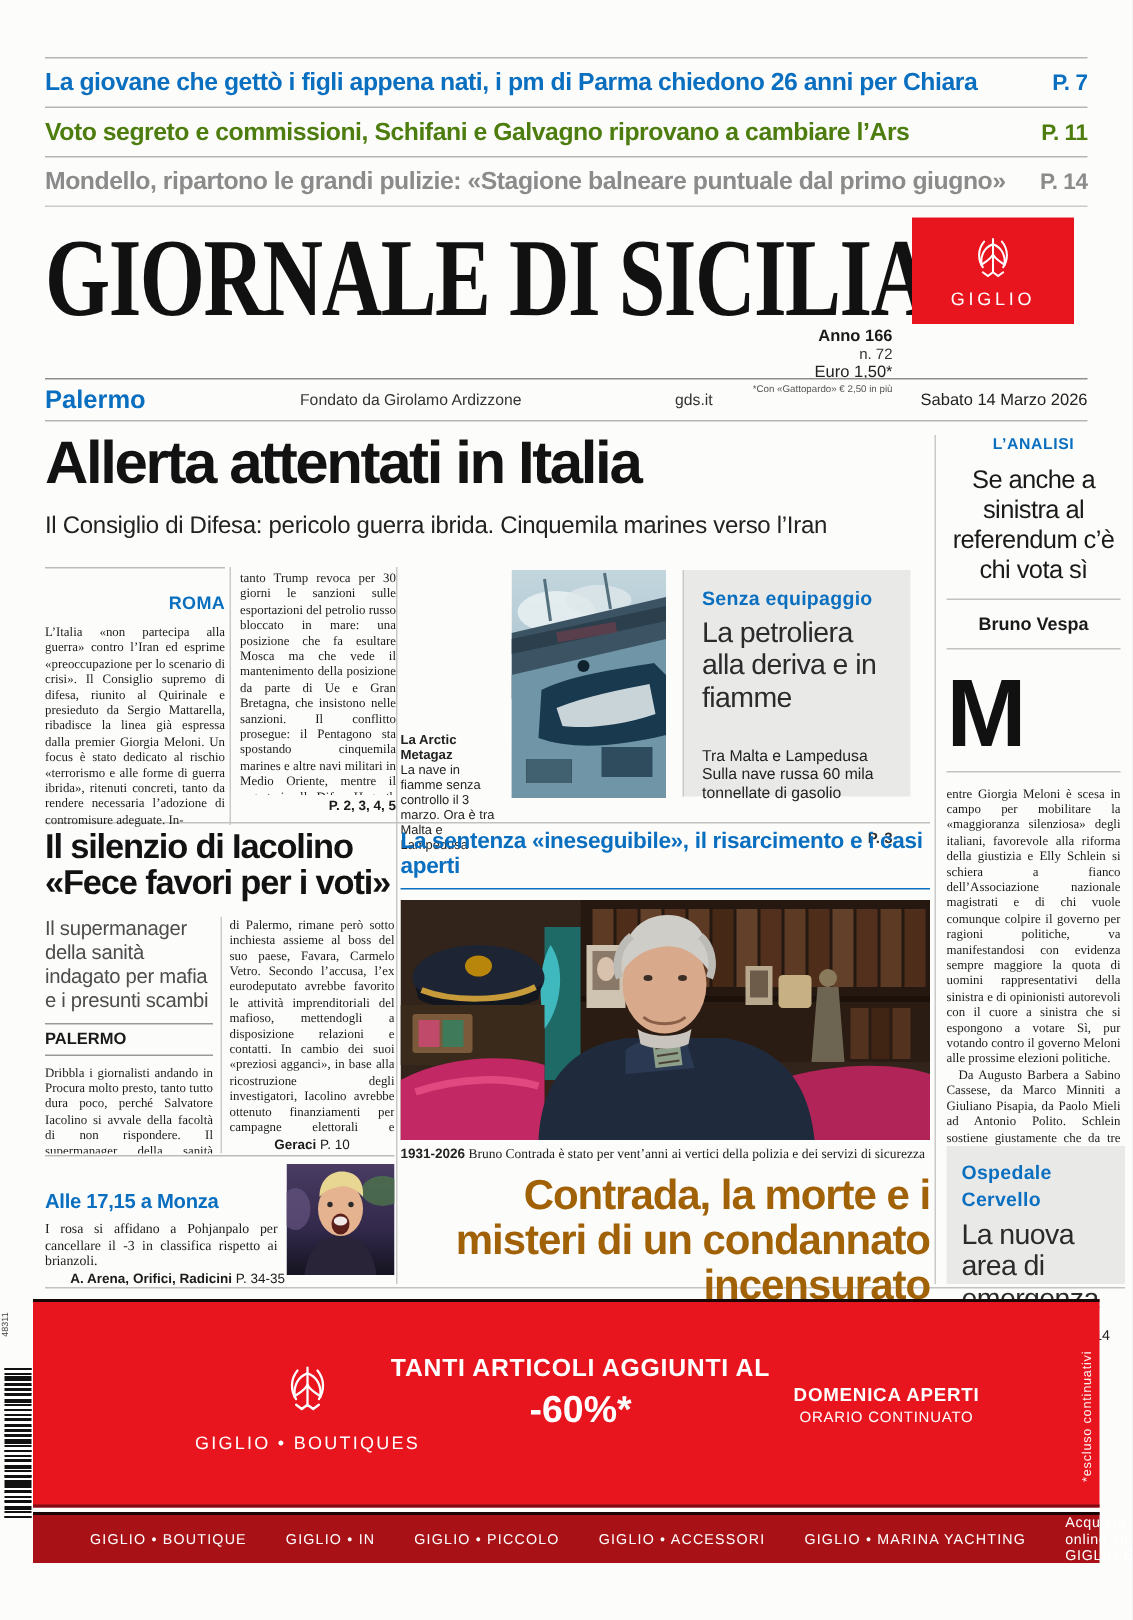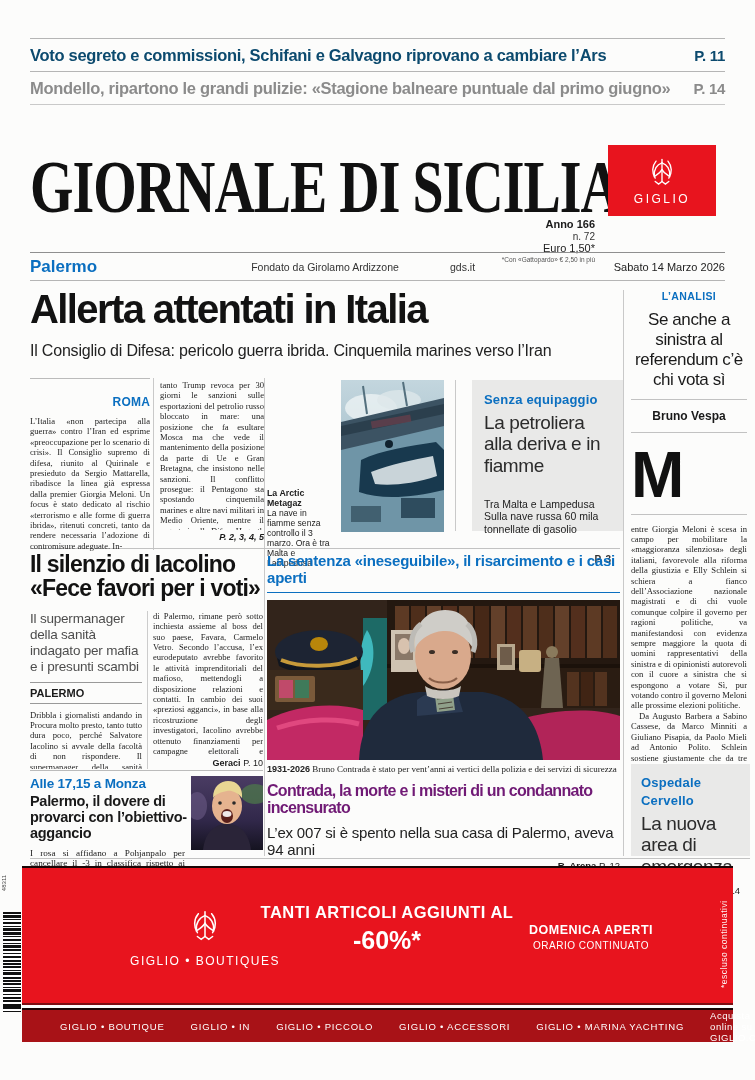--- a/index.html
+++ b/index.html
@@ -10,21 +10,21 @@
     font-family:"Liberation Sans", sans-serif; color:#1a1a1a;
   }
   
   .topbar { position:absolute; left:30px; top:38px; width:695px; }
   .topbar-row {
     display:flex; justify-content:space-between; align-items:baseline;
     border-top:1px solid #b5b5b5; padding:7px 0 6px 0;
     font-weight:bold; font-size:16.5px; letter-spacing:-0.3px;
   }
   .topbar-row:last-child { border-bottom:1px solid #c9c9c9; }
-  .tb-blue { color:#0b6fc0; } .tb-black { color:#0c4a6e; } .tb-gray { color:#8b8b8b; }
+  .tb-blue { color:#0b6fc0; } .tb-black { color:#4d7c0f; } .tb-gray { color:#8b8b8b; }
   .topbar-page { font-size:15px; font-weight:bold; margin-left:12px; white-space:nowrap; }
   
   .masthead { position:absolute; left:30px; top:142px; width:695px; height:108px; }
   .mast-title {
     position:absolute; left:0; top:2px;
     font-family:"Liberation Serif", serif; font-weight:900; font-size:57px;
     letter-spacing:-1px; color:#111; white-space:nowrap;
     transform:scale(0.98,1.3); transform-origin:top left;
   }
   .giglio-box {
@@ -38,43 +38,43 @@
   .mast-info .num  { font-size:10px; color:#333; }
   .mast-info .price{ font-size:11px; color:#222; }
   .mast-info .note { font-size:6.5px; color:#555; margin-top:1px; }
   
   .dateline {
     position:absolute; left:30px; top:252px; width:695px; height:29px;
     border-top:1.5px solid #8f8f8f; border-bottom:1px solid #b5b5b5;
     display:flex; align-items:center;
   }
   .dl-edition { color:#0b6fc0; font-weight:bold; font-size:17px; width:170px; }
-  .dl-founded { font-size:10.5px; color:#333; width:250px;text-align:center; }
+  .dl-founded { font-size:10.5px; color:#333; width:250px; }
   .dl-site { font-size:10.5px; color:#333; flex:1; }
   .dl-date { font-size:11px; color:#222; text-align:right; }
   
   .lead-head { position:absolute; left:30px; top:288px; width:592px; }
   .lead-hl { font-size:40px; font-weight:bold; letter-spacing:-1.6px; color:#121212; line-height:1.05; }
   .lead-sub { font-size:16px; font-weight:400; color:#222; margin-top:12px; letter-spacing:-0.2px; }
   .vrule { position:absolute; width:1px; background:#c9c9c9; }
   .hrule { position:absolute; height:1px; background:#c2c2c2; }
   .serifbody {
     font-family:"Liberation Serif", serif; font-size:8.6px; line-height:10.4px;
     text-align:justify; color:#1c1c1c; overflow:hidden;
   }
   .kicker-blue { color:#0b6fc0; font-weight:bold; font-size:12px; letter-spacing:0.2px; }
   .lead-col1 { position:absolute; left:30px; top:378px; width:120px; height:172px; border-top:1px solid #bbb; }
   .lead-col1 .kicker-blue { display:block; margin:16px 0 7px 0;text-align:right; }
   .lead-col2 { position:absolute; left:160px; top:380px; width:104px; height:172px; }
-  .lead-pages { text-align:right; font-family:"Liberation Sans",sans-serif; font-weight:bold; font-size:9px; margin-top:2px;font-style:italic; }
+  .lead-pages { text-align:right; font-family:"Liberation Sans",sans-serif; font-weight:bold; font-size:9px; margin-top:2px; }
   .ship-cap { position:absolute; left:267px; top:488px; width:70px; font-size:8.6px; line-height:10px; color:#222; }
   .ship-cap b { display:block; font-size:8.8px; }
   .ship-photo { position:absolute; left:341px; top:380px; width:103px; height:152px; }
   .tanker-box {
-    position:absolute; left:472px; top:380px; width:151px; height:151px;
+    position:absolute; left:456px; top:380px; width:151px; height:151px;
     background:#e9e9e8; padding:10px 12px;
   }
   .tanker-box .kicker-blue { font-size:13px; }
   .box-title { font-size:19px; font-weight:400; color:#2b2b2b; line-height:1.12; letter-spacing:-0.4px; margin-top:4px; }
   .tanker-text { font-size:10.5px; color:#222; line-height:1.2; margin-top:22px; }
   .box-page { text-align:right; font-weight:bold; font-size:10px; color:#333; margin-top:18px; }
   
   .analysis { position:absolute; left:631px; top:290px; width:116px; text-align:center; }
   .an-label { color:#0b6fc0; font-weight:bold; font-size:10.5px; letter-spacing:0.4px; }
   .an-title { font-size:17px; line-height:1.18; color:#1a1a1a; letter-spacing:-0.4px; margin-top:8px; font-weight:400; }
@@ -93,37 +93,37 @@
   .small-byline b { font-family:"Liberation Sans",sans-serif; }
   
   .iacolino { position:absolute; left:30px; top:552px; width:233px; height:216px; }
   .iac-hl { font-size:23px; font-weight:bold; letter-spacing:-0.8px; line-height:1.06; color:#121212; }
   .iac-cols { position:relative; margin-top:10px; height:158px; overflow:hidden; }
   .iac-left { position:absolute; left:0; top:0; width:112px; }
   .iac-right { position:absolute; left:123px; top:0; width:110px; height:158px; }
   .iac-stand { font-size:13.5px; line-height:1.2; color:#4d4d4d; letter-spacing:-0.2px; font-weight:400; }
   .iac-kicker { border-top:1px solid #999; border-bottom:1px solid #999; margin-top:6px; padding:4px 0; font-weight:bold; font-size:11px; }
   .iac-body { margin-top:6px; height:86px; }
-  .iac-byline { text-align:right; font-size:9px; margin-top:1px; }
+  .iac-byline { text-align:center; font-size:9px; margin-top:1px; }
   .iac-byline b { font-family:"Liberation Sans",sans-serif; }
   .ivrule { position:absolute; left:117px; top:0; bottom:0; width:1px; background:#ccc; }
   
-  .monza { position:absolute; left:30px; top:770px; width:233px; height:86px; border-top:1px solid #bbb; padding-top:5px; }
+  .monza { position:absolute; left:30px; top:770px; width:233px; height:86px; border-top:1px solid #bbb; padding-top:22px; }
   .monza-kicker { color:#0b6fc0; font-weight:bold; font-size:13.5px; letter-spacing:-0.2px; }
   .monza-hl { font-size:14.5px; font-weight:bold; letter-spacing:-0.3px; line-height:1.12; margin-top:2px; width:160px; }
   .monza-body { font-family:"Liberation Serif",serif; font-size:9.2px; line-height:10.6px; width:155px; margin-top:6px; text-align:justify; }
   .monza-byline { font-size:9px; width:160px; text-align:right; margin-top:1px; }
   .player-photo { position:absolute; right:0; top:5px; width:72px; height:74px; }
   
   .contrada { position:absolute; left:267px; top:552px; width:353px; height:306px; }
   .con-kicker { color:#0b6fc0; font-weight:bold; font-size:15px; letter-spacing:-0.2px; padding-bottom:6px; border-bottom:1.5px solid #0b6fc0; }
   .con-photo { width:353px; height:160px; margin-top:7px; display:block; }
   .con-cap { font-family:"Liberation Serif",serif; font-size:9px; color:#222; margin-top:4px; }
   .con-cap b { font-family:"Liberation Sans",sans-serif; font-size:9px; }
-  .con-hl { font-size:16px; font-weight:bold; letter-spacing:-0.7px; line-height:1.08; color:#701a75; margin-top:8px; }
+  .con-hl { font-size:28px; font-weight:bold; letter-spacing:-0.7px; line-height:1.08; color:#a16207; margin-top:8px;text-align:right; }
   .con-sub { font-size:15px; font-weight:400; color:#222; margin-top:7px; letter-spacing:-0.2px; }
   .con-byline { text-align:right; font-size:9.5px; margin-top:2px; }
   
   .ad {
     position:absolute; left:22px; top:866px; width:711px; height:139px;
     background:#e8141e; border-top:2px solid #1a0505; border-bottom:2px solid #7d0d12;
     color:#fff;
   }
   .ad-left { position:absolute; left:55px; top:40px; width:160px; text-align:center;margin-left:48px; }
   .ad-left .glogo { width:38px; height:38px; }
@@ -153,20 +153,24 @@
   }
   .barcode-num { position:absolute; left:-4px; top:880px; font-size:6px; color:#444; transform:rotate(-90deg); }
   .photo-svg { width:100%; height:100%; display:block; }
 </style>
 </head>
 <body>
 
 <div class="page">
 
   <header class="topbar">
+    <div class="topbar-row tb-blue">
+      <span>La giovane che gettò i figli appena nati, i pm di Parma chiedono 26 anni per Chiara</span>
+      <span class="topbar-page">P. 7</span>
+    </div>
     <div class="topbar-row tb-black">
       <span>Voto segreto e commissioni, Schifani e Galvagno riprovano a cambiare l’Ars</span>
       <span class="topbar-page">P. 11</span>
     </div>
     <div class="topbar-row tb-gray">
       <span>Mondello, ripartono le grandi pulizie: «Stagione balneare puntuale dal primo giugno»</span>
       <span class="topbar-page">P. 14</span>
     </div>
   </header>
 
@@ -298,21 +302,20 @@
         <div class="iac-byline">
           <b>Geraci</b>
           <span>P. 10</span>
         </div>
       </div>
     </div>
   </section>
 
   <section class="monza">
     <div class="monza-kicker">Alle 17,15 a Monza</div>
-    <div class="monza-hl">Palermo, il dovere di provarci con l’obiettivo-aggancio</div>
     <div class="monza-body">I rosa si affidano a Pohjanpalo per cancellare il -3 in classifica rispetto ai brianzoli.</div>
     <div class="monza-byline">
       <b>A. Arena, Orifici, Radicini</b>
       <span>P. 34-35</span>
     </div>
     <div class="player-photo">
       <svg class="photo-svg" viewBox="0 0 72 74" preserveAspectRatio="none">
         <defs>
           <linearGradient id="pbg" x1="0" y1="0" x2="0" y2="1">
             <stop offset="0" stop-color="#4a3c63"></stop>

